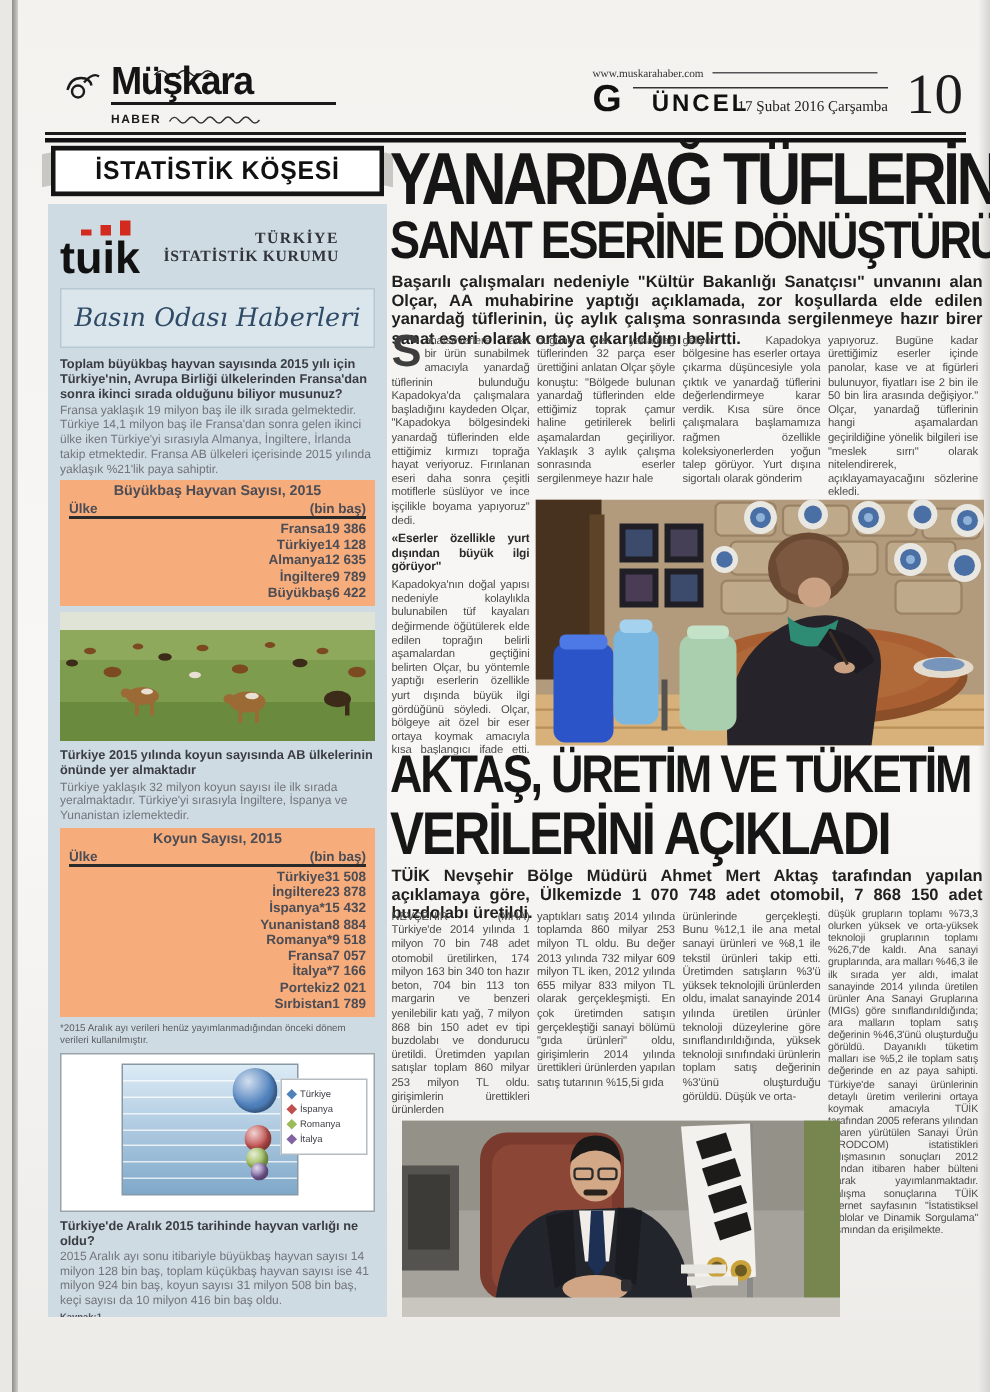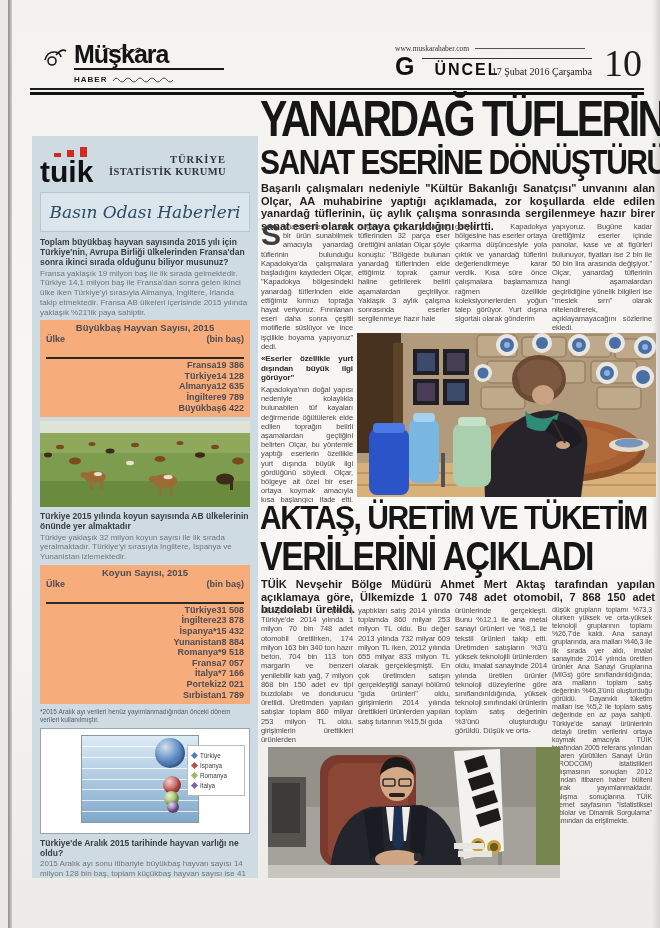--- a/index.html
+++ b/index.html
@@ -39,21 +39,21 @@
   .tuik-row{display:flex;align-items:center;gap:7px;height:44px;margin:2px 0 4px;}
   .tuik-name{font-family:Liberation Serif, serif;font-weight:bold;color:#33333b;line-height:1.15;text-align:right;}
   .tuik-name .l1{font-size:10.5px;letter-spacing:1px;}
   .tuik-name .l2{font-size:10.5px;letter-spacing:.4px;}
   .press-panel{background:#dbe6ec;border:1px solid #b7c8d2;height:38px;display:flex;align-items:center;justify-content:center;margin-bottom:5px;}
   .press-script{font-family:"DejaVu Serif",serif;font-style:italic;font-size:17px;color:#2e4a66;}
   .qbold{font-size:8.5px;font-weight:bold;color:#3b3b42;line-height:1.2;margin:3px 0 1px;}
   .qtext{font-size:8px;color:#73737a;line-height:1.22;margin:0 0 3px;}
   .stat-table{background:#f6ad7b;padding:3px 6px 4px;margin:2px 0 4px;color:#4c4c55;}
   .tt{text-align:center;font-size:9.5px;font-weight:bold;line-height:1.15;}
-  .thead{display:flex;justify-content:space-between;font-size:9px;font-weight:bold;border-bottom:2px solid #2a2a2a;padding-bottom:13px;margin-bottom:1px;}
+  .thead{display:flex;justify-content:space-between;font-size:9px;font-weight:bold;border-bottom:2px solid #2a2a2a;padding-bottom:0;margin-bottom:1px;}
   .trow{display:flex;justify-content:flex-end;font-size:9px;font-weight:bold;line-height:1.18;}
   .photo-cattle{width:100%;height:86px;margin:1px 0 4px;}
   .footnote{font-size:6.5px;color:#5b5b60;line-height:1.25;margin:0 0 3px;}
   .kaynak{font-size:6.3px;color:#6b6b70;line-height:1.3;margin-top:2px;word-break:break-all;}
   .kaynak b{color:#55555a;}
 
   
   .chart{position:relative;background:#fff;border:1px solid #9aa4ab;height:104px;margin:2px 0 4px;}
   .plot{position:absolute;left:40px;top:6px;width:116px;bottom:10px;border:1px solid #8899a5;overflow:hidden;
         background:linear-gradient(180deg,#dcebf6 0%,#a9c6de 55%,#7fa8c9 100%);}
@@ -128,20 +128,25 @@
       </div>
     </div>
     <div class="date-block">
       <span class="date-text">17 Şubat 2016 Çarşamba</span>
     </div>
     <div class="pagenum">10</div>
   </div>
   <div class="rule-a"></div>
   <div class="rule-b"></div>
 
+  <div class="ribbon-wrap">
+    <div class="ribbon-tail l"></div>
+    <div class="ribbon-tail r"></div>
+    <div class="ribbon">İSTATİSTİK KÖŞESİ</div>
+  </div>
 
   <div class="stats-panel">
     <div class="tuik-row">
       <svg width="62" height="40" viewBox="0 0 62 40">
         <rect x="14" y="7" width="7" height="4" fill="#d22a1f"></rect>
         <rect x="27" y="4" width="7" height="7" fill="#d22a1f"></rect>
         <rect x="40" y="1" width="7" height="10" fill="#d22a1f"></rect>
         <text x="0" y="36" font-family="Liberation Sans, sans-serif" font-weight="bold" font-size="30" fill="#111">tuik</text>
       </svg>
       <div class="tuik-name">

